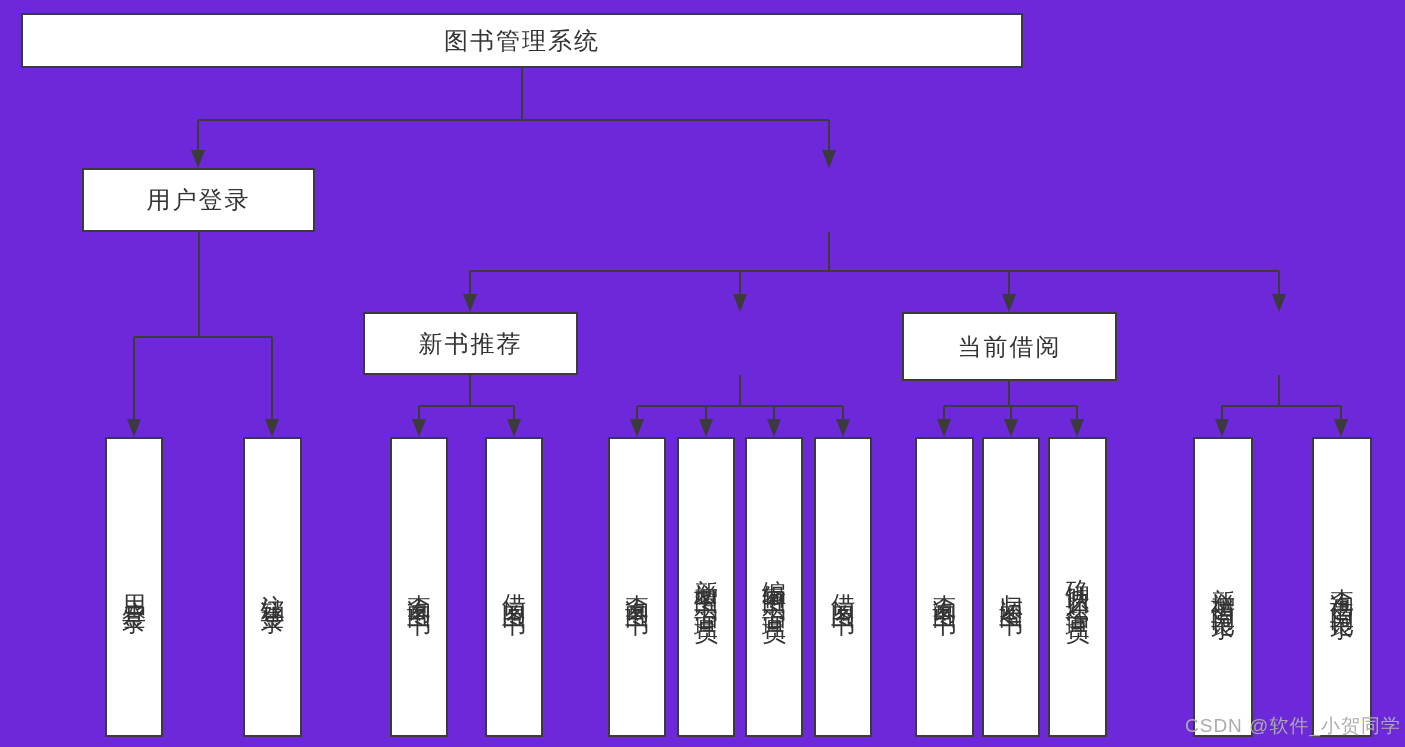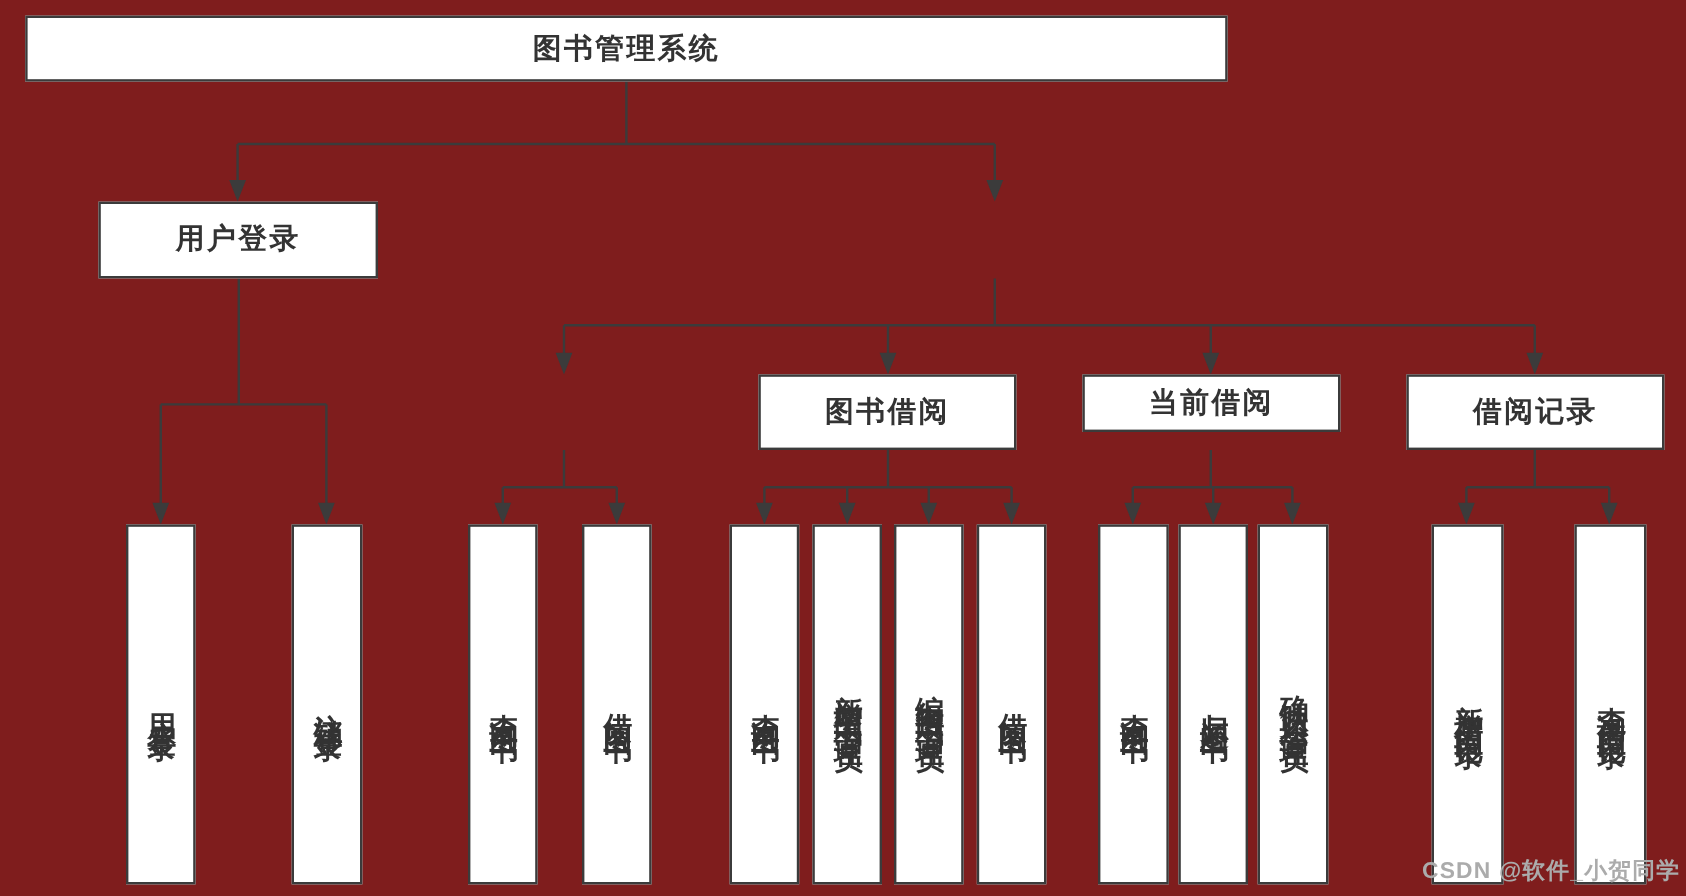--- a/index.html
+++ b/index.html
@@ -1,23 +1,22 @@
 <!DOCTYPE html>
 <html><head>
 <meta charset="utf-8">
 <style>
   html, body { margin: 0; padding: 0; background: #ffffff; }
   .canvas {
     position: relative;
     width: 1405px;
     height: 747px;
-    background: #7f1d1d;
+    background: #6d28d9;
     font-family: "Liberation Sans", sans-serif;
     overflow: hidden;
-    font-weight: bold;
   }
   .wires {
     position: absolute;
     left: 0; top: 0;
   }
   .node {
     position: absolute;
     box-sizing: border-box;
     border: 2px solid #3b3b3b;
     background: #ffffff;
@@ -96,28 +95,25 @@
   </svg>
 
   <div class="node" style="left:21px; top:13px; width:1002px; height:55px">
     <span class="lbl">图书管理系统</span>
   </div>
 
   <div class="node" style="left:82px; top:168px; width:233px; height:64px">
     <span class="lbl">用户登录</span>
   </div>
 
-  <div class="node" style="left:632px; top:312px; width:215px; height:63px">
-    <span class="lbl">图书借阅</span>
+  <div class="node" style="left:363px; top:312px; width:215px; height:63px">
+    <span class="lbl">新书推荐</span>
   </div>
-  <div class="node" style="left:902px; top:312px; width:215px; height:48px">
+  <div class="node" style="left:902px; top:312px; width:215px; height:69px">
     <span class="lbl">当前借阅</span>
-  </div>
-  <div class="node" style="left:1172px; top:312px; width:215px; height:63px">
-    <span class="lbl">借阅记录</span>
   </div>
 
   <div class="node v" style="left:105px; top:437px; width:58px; height:300px">
     <span class="lbl">用户登录</span>
   </div>
   <div class="node v" style="left:243px; top:437px; width:59px; height:300px">
     <span class="lbl">注销登录</span>
   </div>
 
   <div class="node v" style="left:390px; top:437px; width:58px; height:300px">

